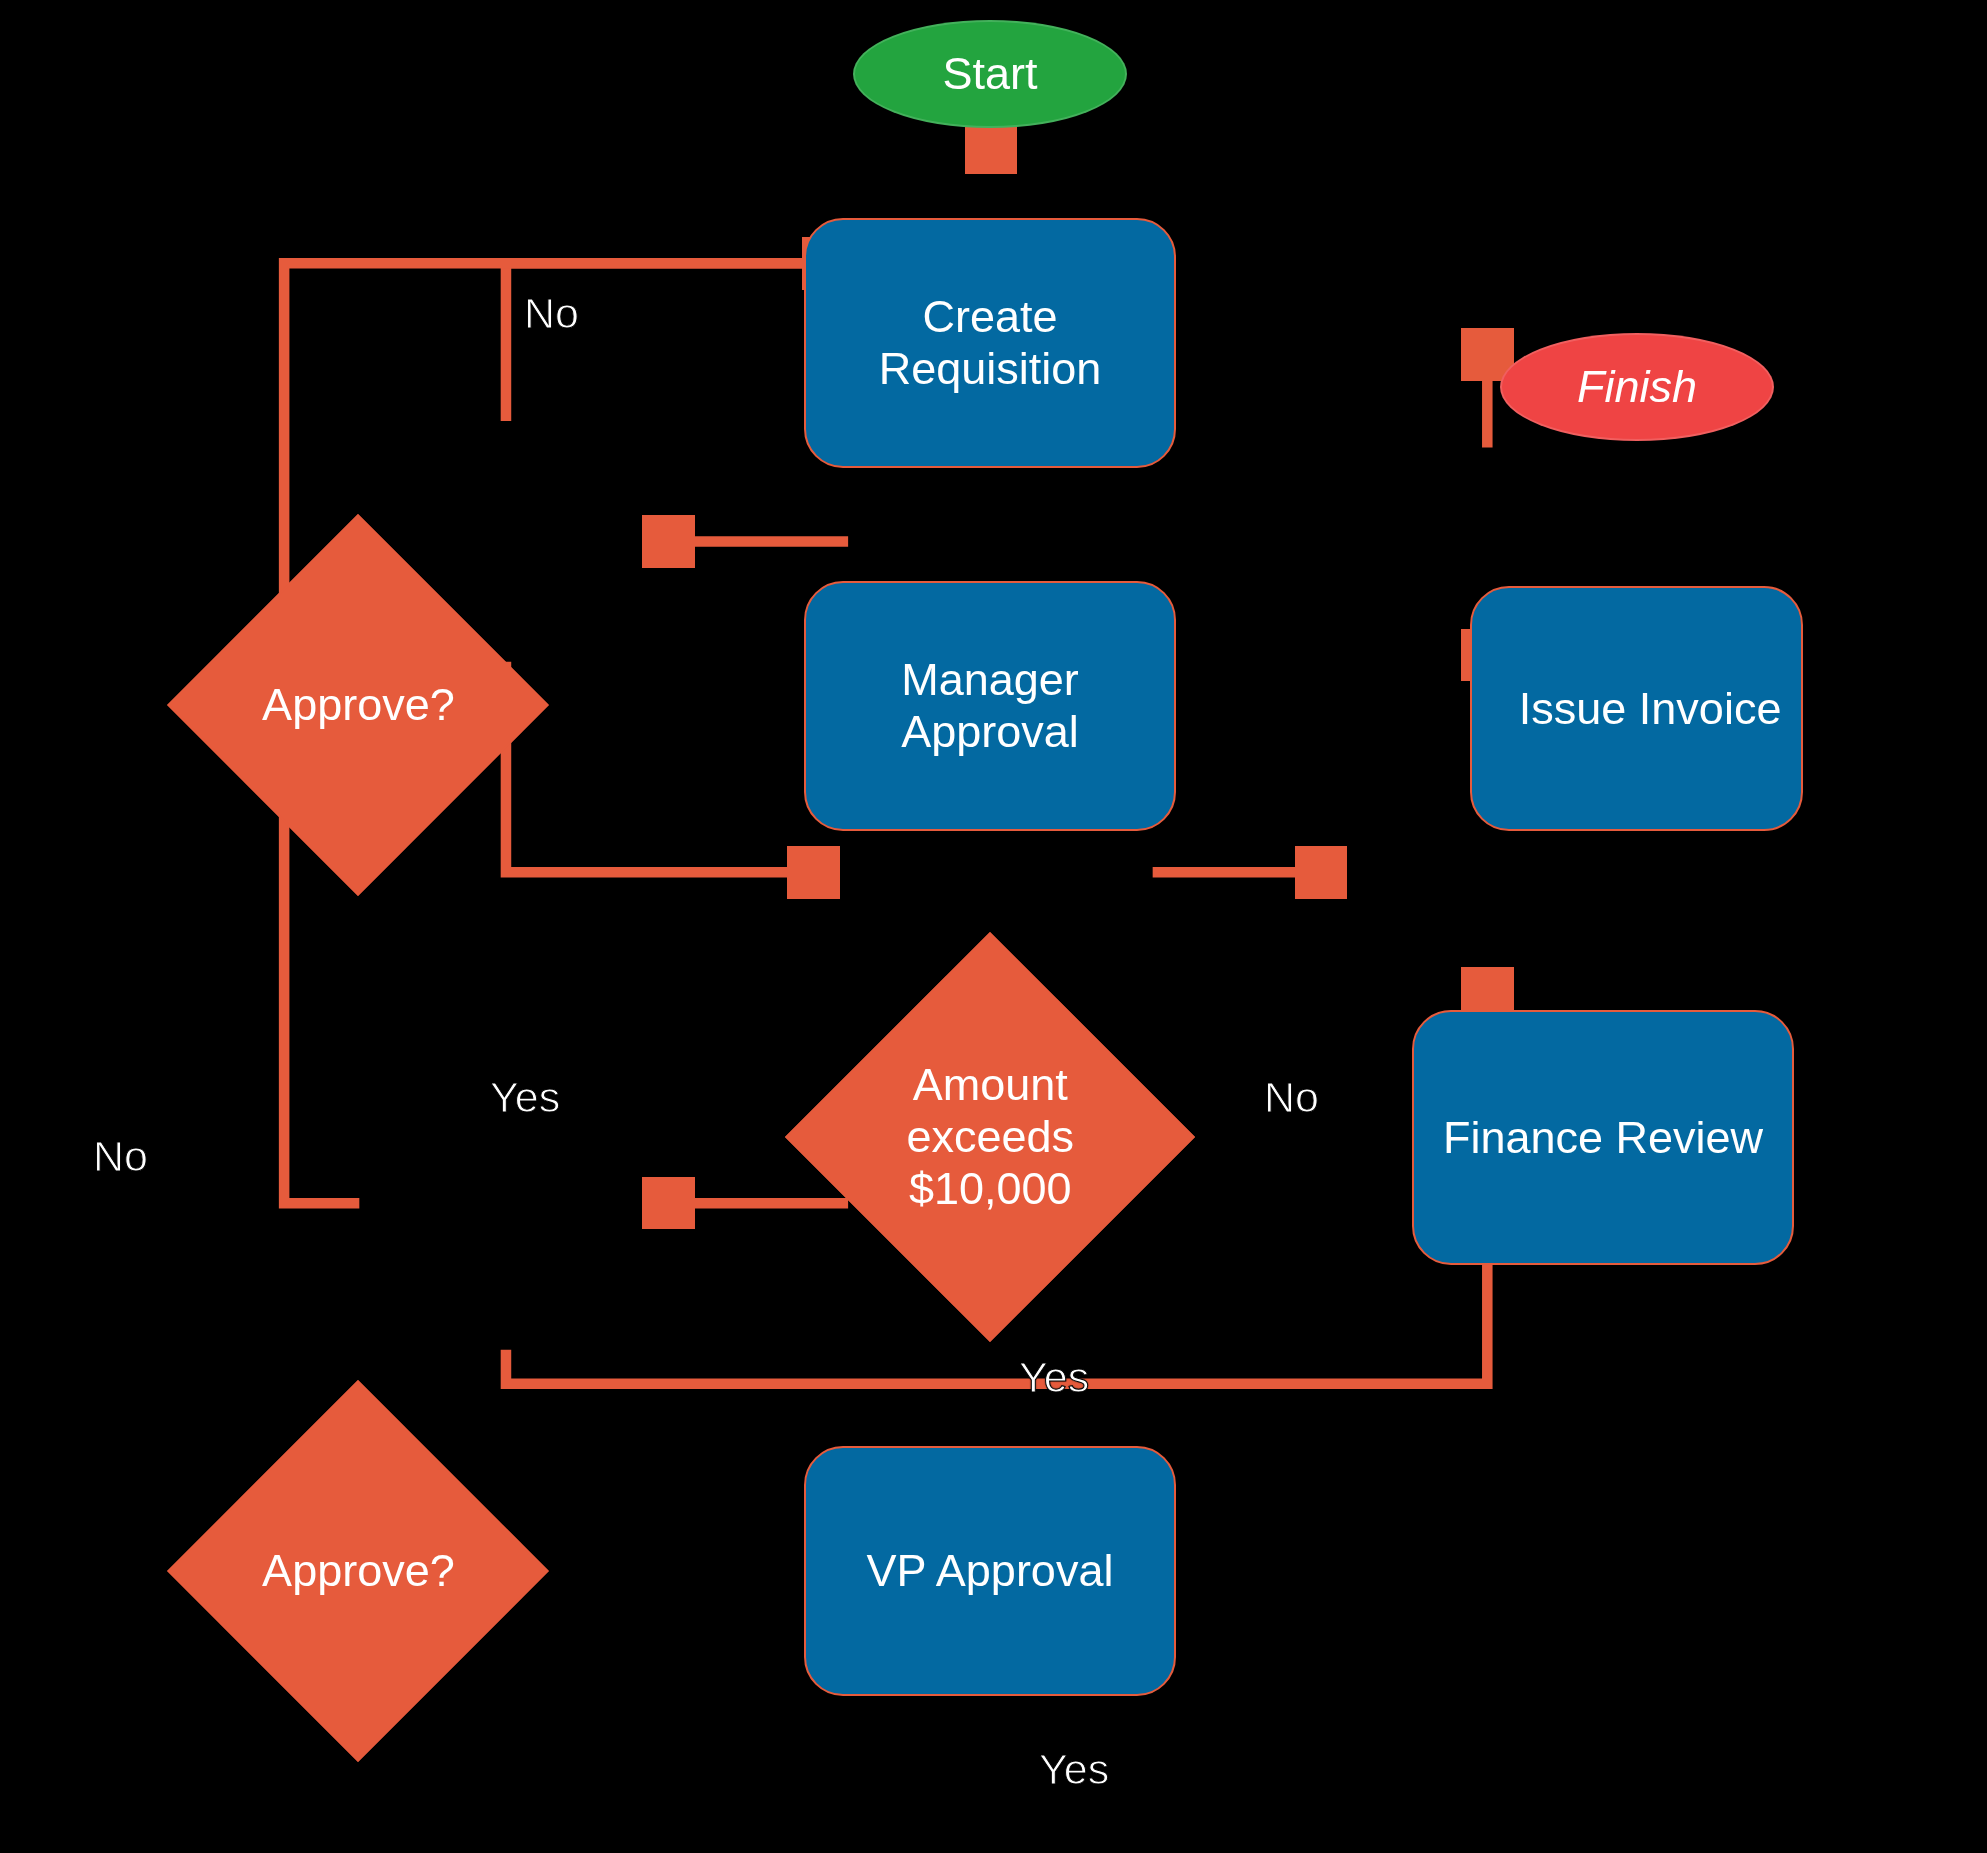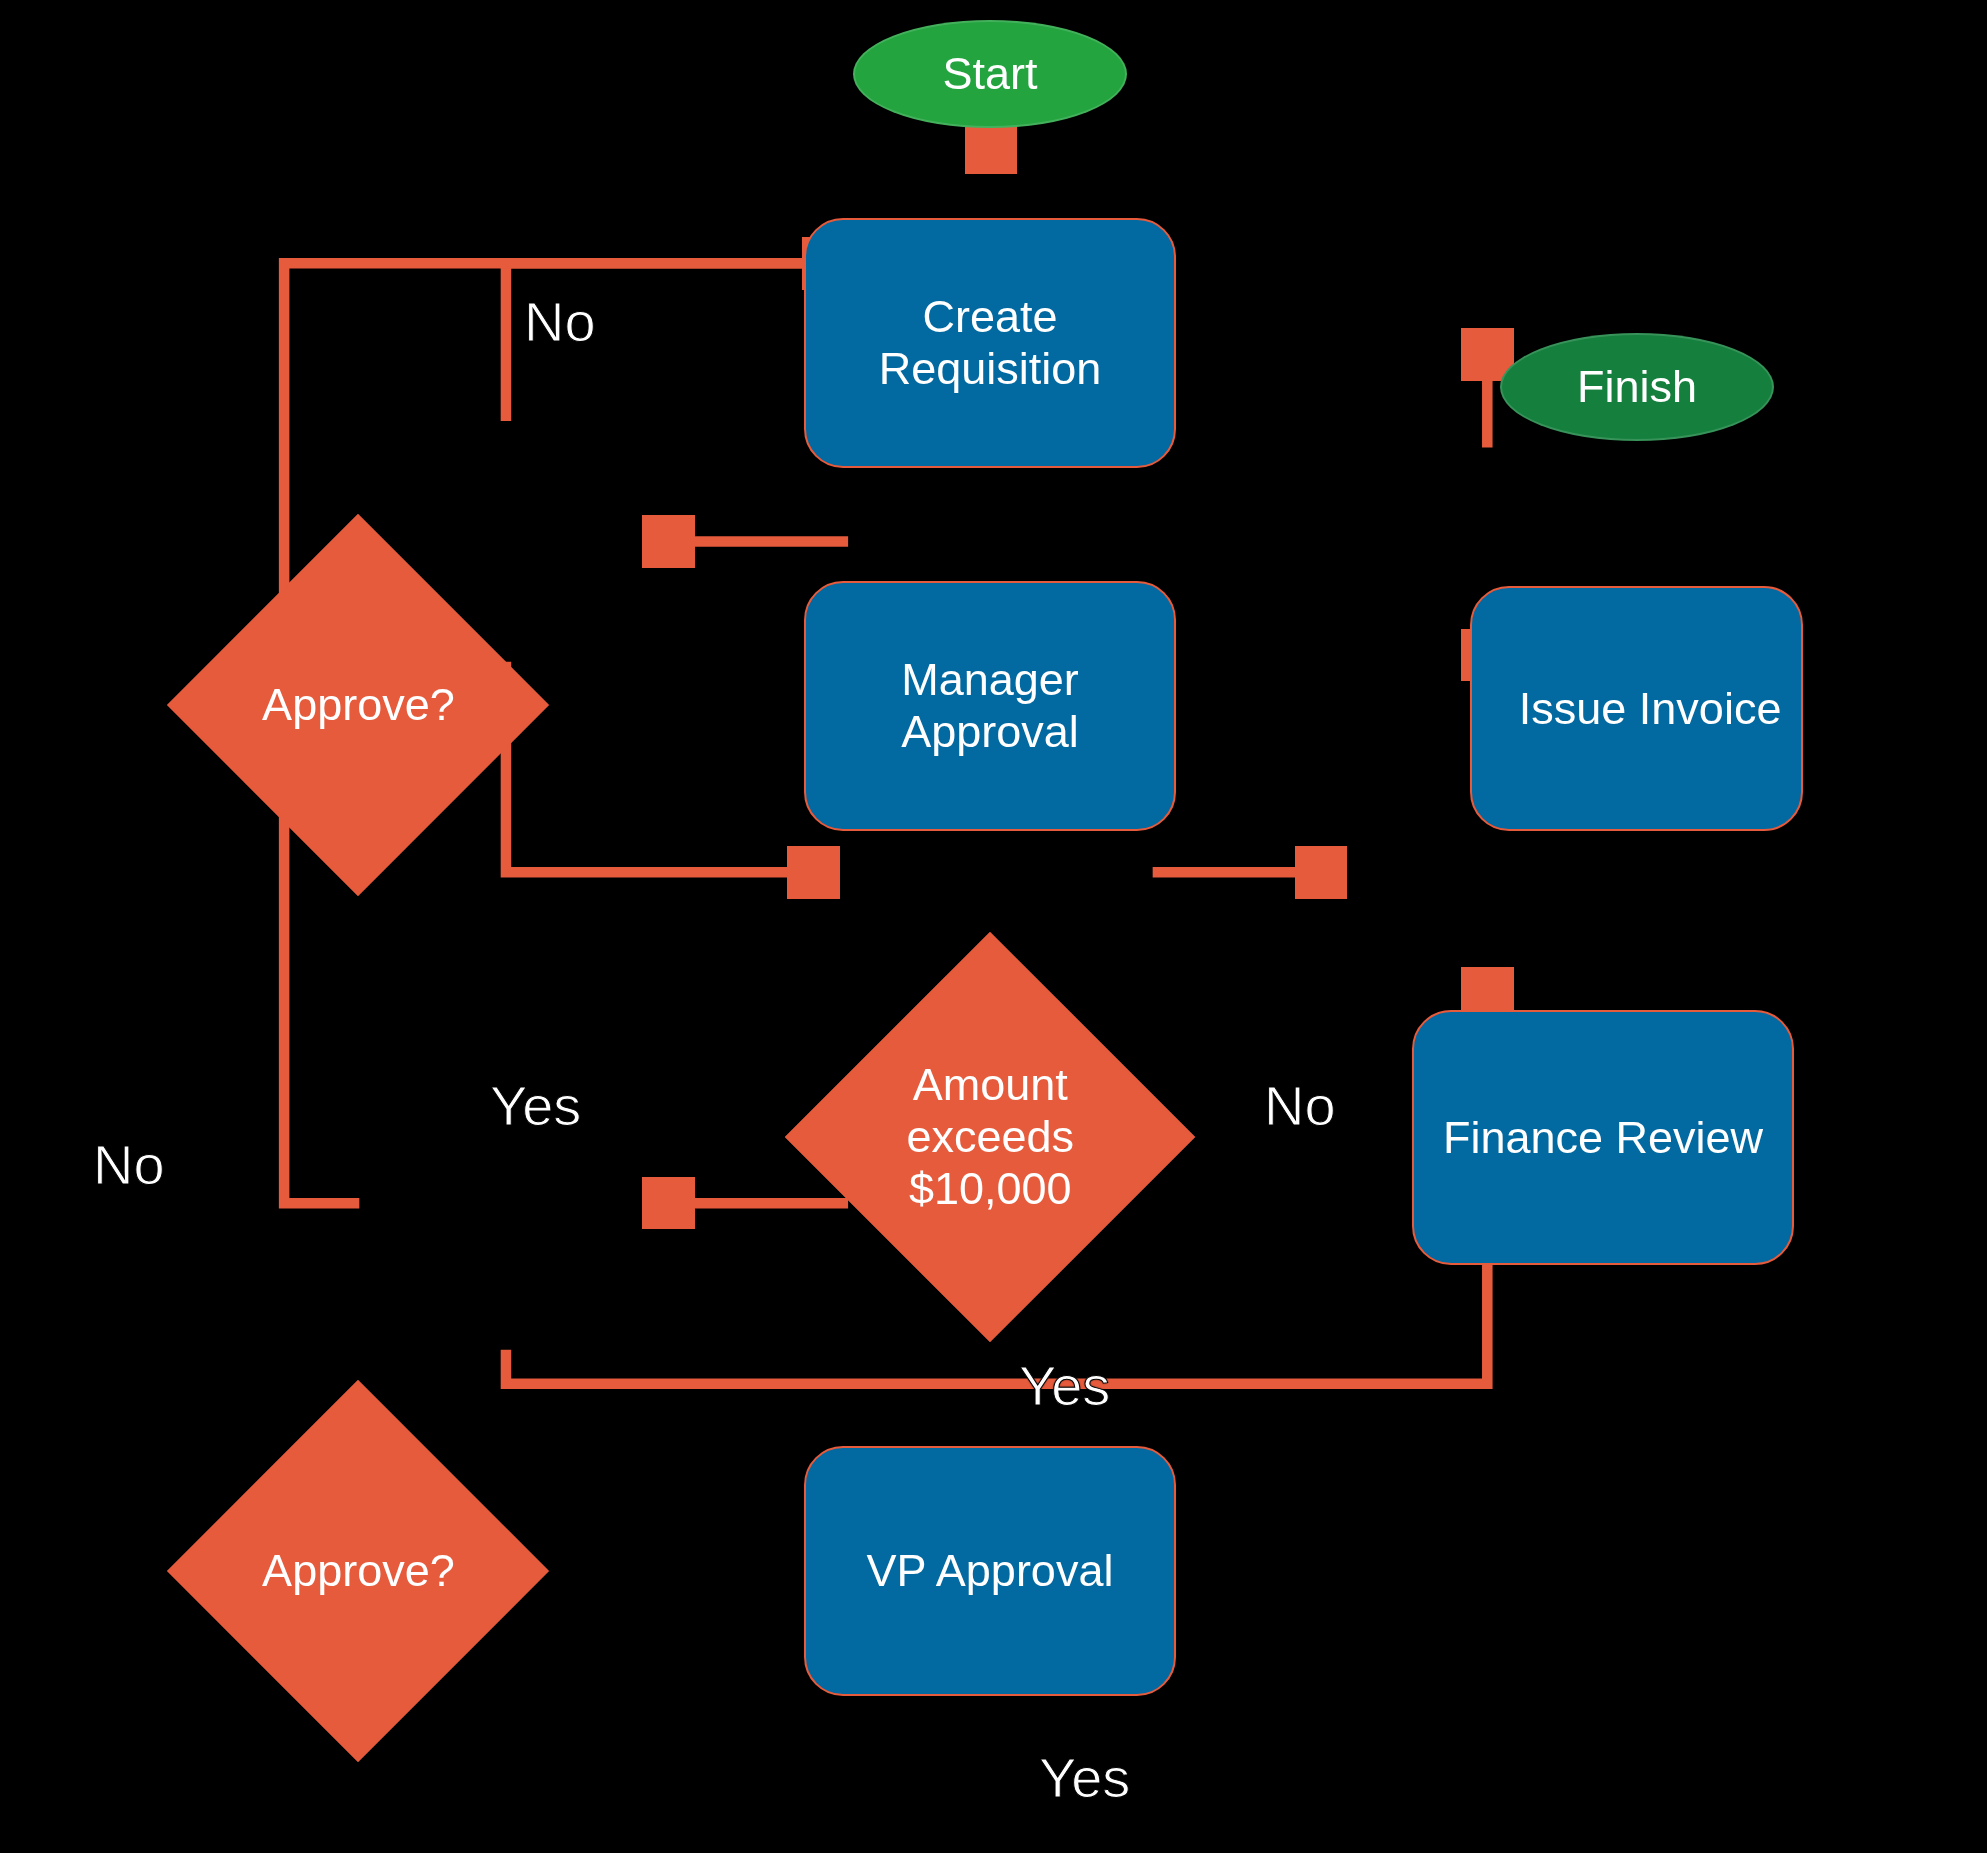--- a/index.html
+++ b/index.html
@@ -12,21 +12,21 @@
   .canvas {
     position: relative;
     width: 1988px;
     height: 1422px;
     transform-origin: top left;
   }
   
   .node { position: absolute; display: flex; align-items: center; justify-content: center; text-align: center; color: #fff; }
   .ellipse { border-radius: 50%; border: 2px solid rgba(255,255,255,.15); }
   .start  { background: #23a43f; }
-  .finish { background: #15803d; }
+  .finish { background: #ef4444; font-style: italic; }
   .proc {
     background: #0369a1;
     border-radius: 39px;
     border: 2px solid #e65b3c;
   }
   .proc span, .ellipse span { font-size: 45px; line-height: 1.15; padding: 0 19.6px; }
   .diamond {
     background: #e65b3c;
     transform: rotate(45deg);
     border: 2px solid #e65b3c;
@@ -35,21 +35,21 @@
     transform: rotate(-45deg);
     font-size: 45px;
     line-height: 1.15;
     text-align: center;
     display: block;
     width: 255px;
   }
   .edge-label {
     position: absolute;
     color: #fff;
-    font-size: 56px;
+    font-size: 43px;
     -webkit-text-stroke: 1px #000;
     text-shadow: 0 0 2px #000;
   }
   svg.edges { position: absolute; inset: 0; width: 100%; height: 100%; pointer-events: none; }
   svg.edges path, svg.edges line { stroke: #e65b3c; stroke-width: 14; fill: none; }
 </style>
 </head>
 <body>
 
 <div class="canvas" id="canvas" style="transform: scale(1);">

